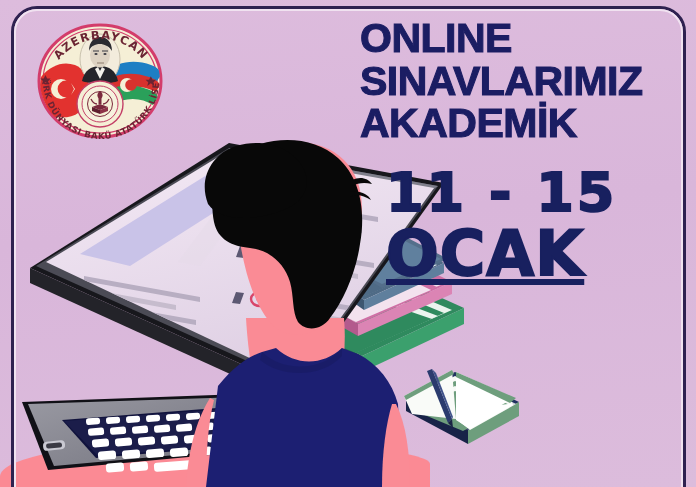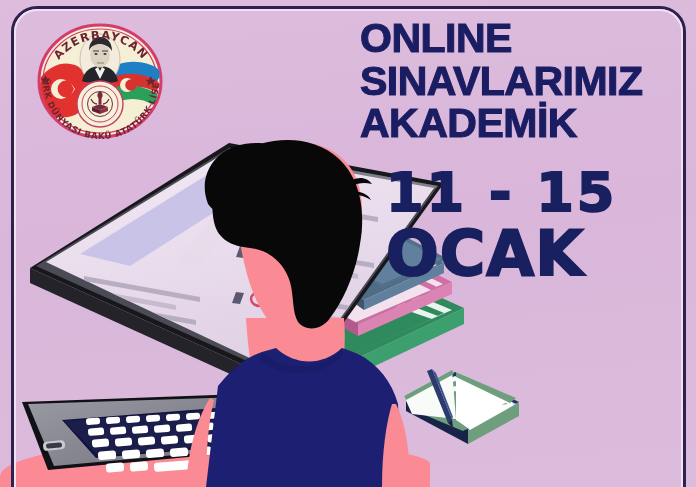--- a/index.html
+++ b/index.html
@@ -102,21 +102,21 @@
   }
   .dateline .dline {
     color: #18205f;
     font-weight: 800;
     font-family: "DejaVu Sans", sans-serif;
     line-height: 1.0;
     white-space: nowrap;
     -webkit-text-stroke: 2px #18205f;
   }
   .dl-1 { font-size: 54px; letter-spacing: 3px; margin-bottom: 3px;}
-  .dl-2 { font-size: 62px; letter-spacing: 1px; }
+  .dl-2 { font-size: 62px; letter-spacing: 1px; text-decoration: underline; }
 
   
   .scene {
     position: absolute;
     inset: 0;
     z-index: 10;
   }
   .scene svg { display: block; width: 696px; height: 487px; }
 </style>
 </head>

